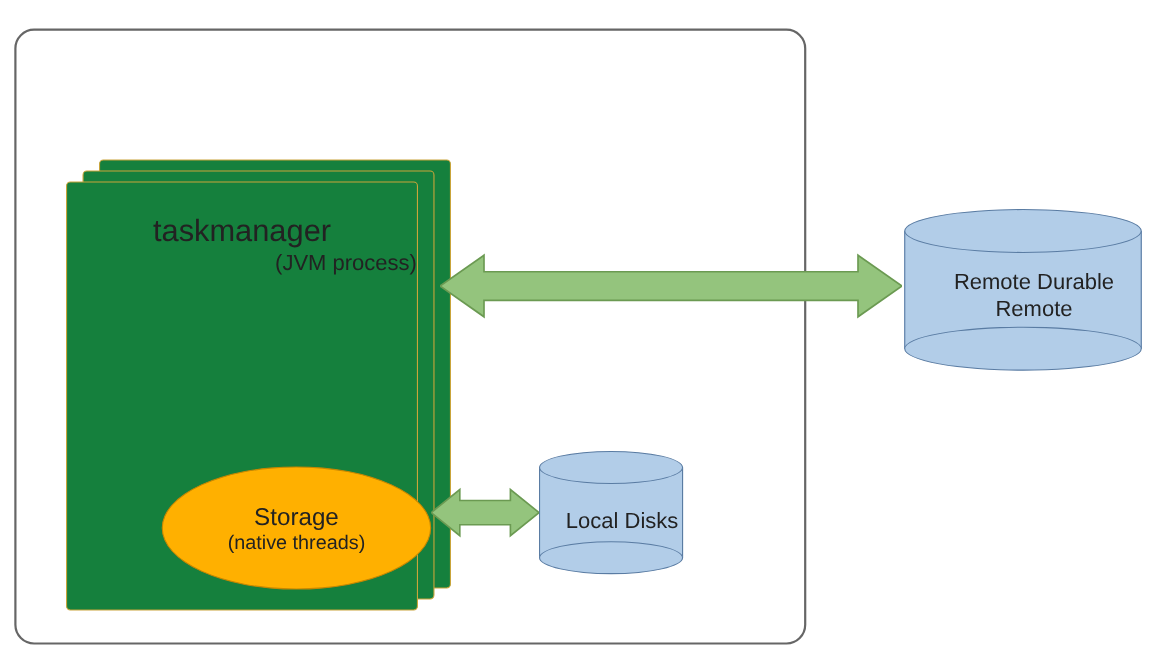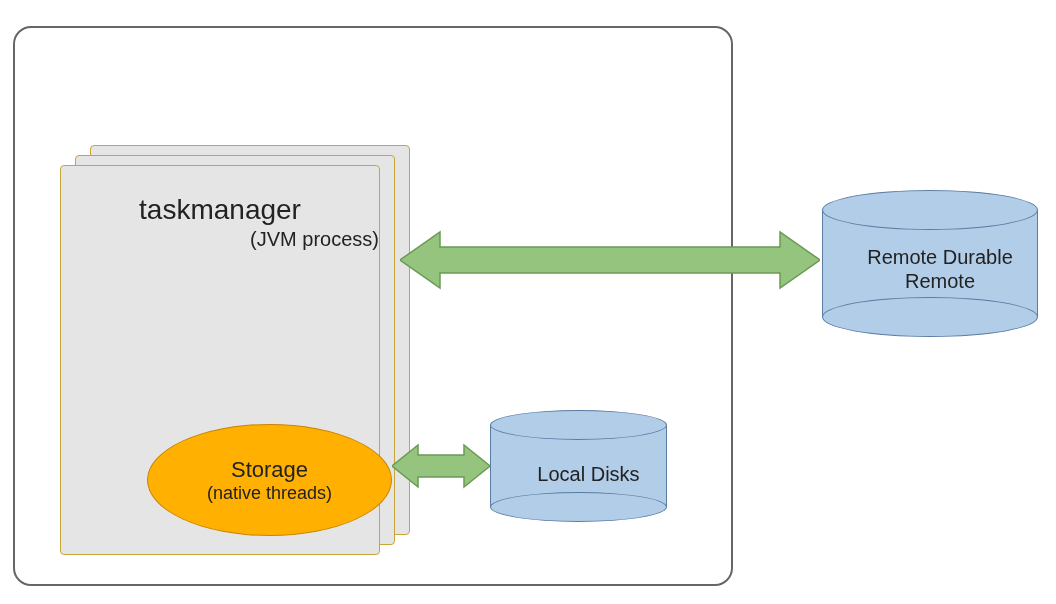--- a/index.html
+++ b/index.html
@@ -27,21 +27,21 @@
       position: absolute;
       left: 60px;
       top: 145px;
       width: 350px;
       height: 410px;
     }
     .card {
       position: absolute;
       width: 320px;
       height: 390px;
-      background: #e5e5e5;
+      background: #15803d;
       border: 1.5px solid #c9a43a;
       border-radius: 4px;
     }
     .card-back-1 {
       left: 30px;
       top: 0;
     }
     .card-back-2 {
       left: 15px;
       top: 10px;
@@ -83,21 +83,21 @@
     .rocksdb-sub {
       font-size: 18px;
       color: #222;
     }
     .cylinder {
       position: absolute;
     }
     .cylinder-local {
       left: 490px;
       top: 410px;
-      width: 177px;
+      width: 131px;
       height: 112px;
     }
     .cylinder-remote {
       left: 822px;
       top: 190px;
       width: 216px;
       height: 147px;
     }
     .cyl-body {
       position: absolute;

